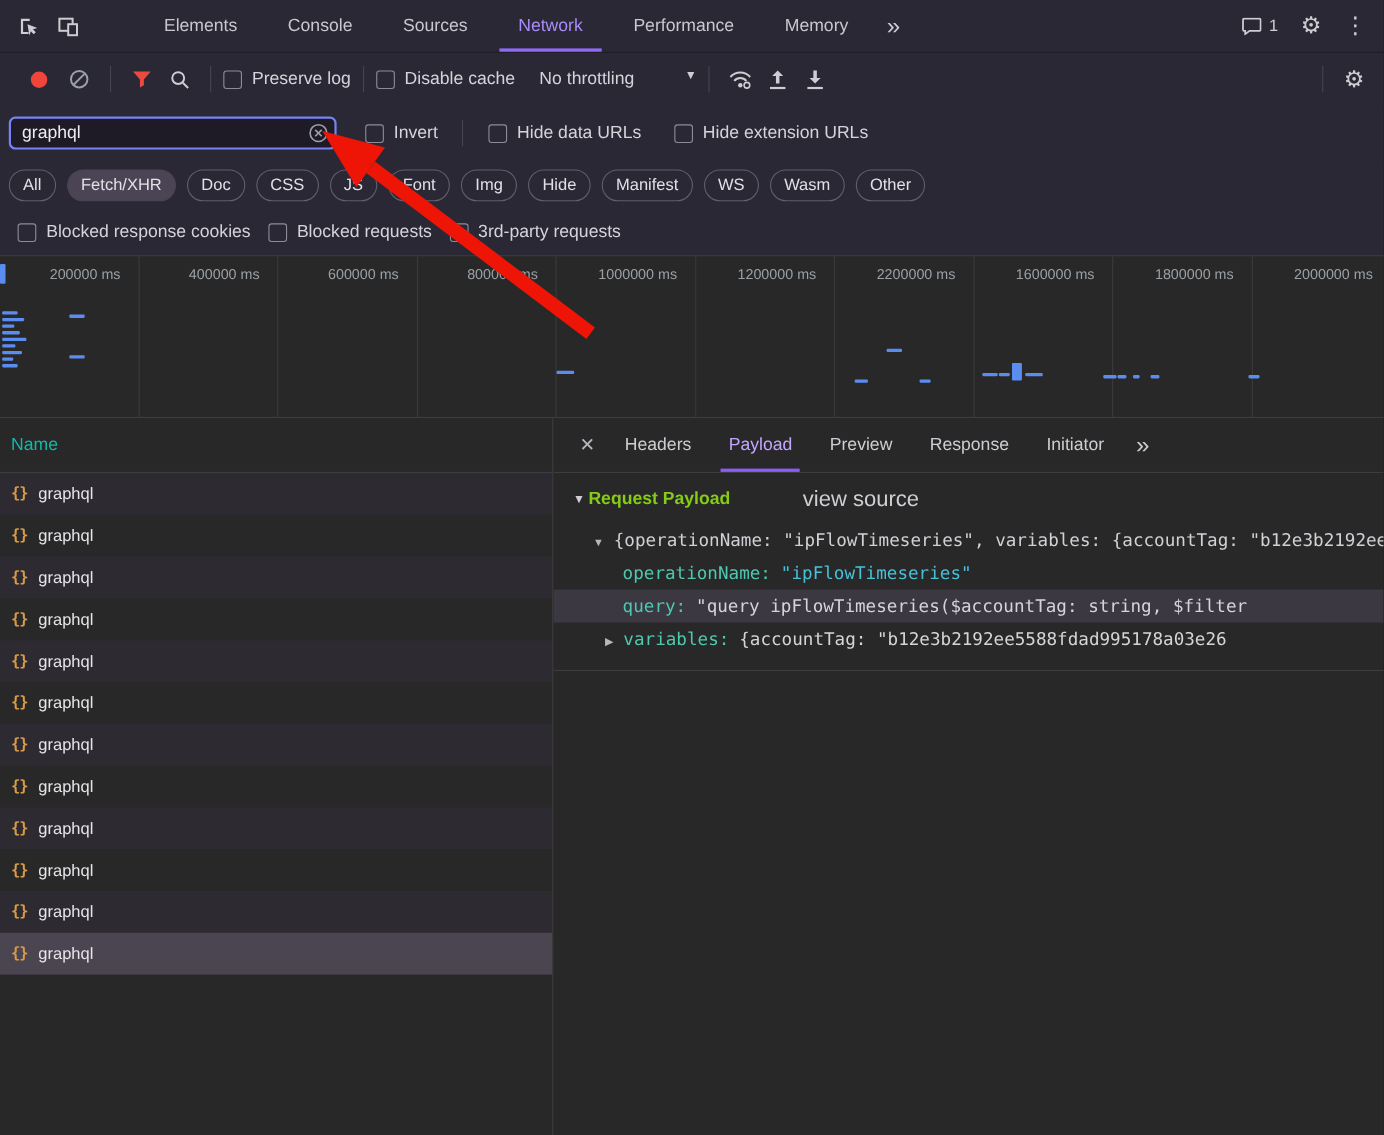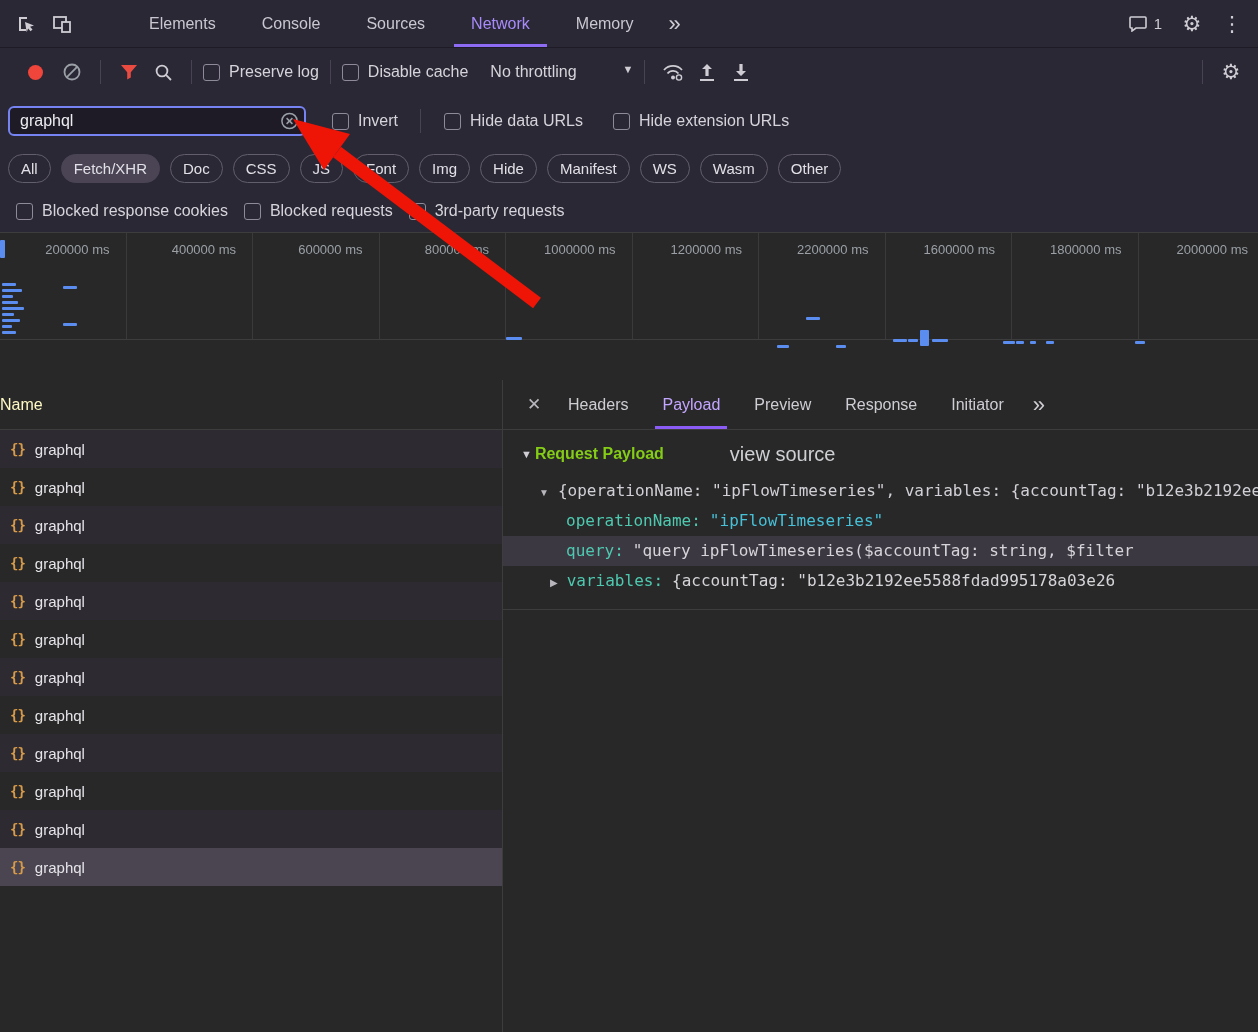--- a/index.html
+++ b/index.html
@@ -53,32 +53,32 @@
             padding-left:8px;background:var(--topbar_bg);width:100%;box-sizing:border-box}
   .chip{padding:5px 12px;border:1px solid #625e6c;border-radius:15px;font-size:15px;color:#e2e0e6;
         cursor:pointer;background:transparent;white-space:nowrap}
   .chip.selected{background:#4a4455;border-color:#4a4455}
 
   
   .blockedbar{position:absolute;top:190px;height:42px;display:flex;gap:16px;
               padding-left:16px;background:var(--topbar_bg);width:100%;box-sizing:border-box}
 
   
-  .timeline{position:absolute;top:232px;height:108px;width:100%;background:var(--panel_bg);
+  .timeline{position:absolute;top:232px;height:148px;width:100%;background:var(--panel_bg);
             border-top:1px solid #3d3d3d;border-bottom:1px solid #3d3d3d;box-sizing:border-box;
             display:flex;overflow:hidden;cursor:pointer}
   .tcol{width:126.5px;flex:none;border-right:1px solid #3a3a3a;box-sizing:border-box;font-size:13px;
         color:var(--muted_text);text-align:right;padding:9px 16px 0 0;overflow:hidden;white-space:nowrap}
   #marks-layer{position:absolute;left:0;top:232px;width:100%;height:148px;pointer-events:none}
   .wmark{position:absolute;background:var(--waterfall_blue);border-radius:1px}
 
   
   .left-panel{position:absolute;left:0;top:380px;width:502px;bottom:0;background:var(--panel_bg)}
-  .name-header{height:50px;display:flex;align-items:center;font-size:16px;
-               color:#fef9c3;border-bottom:1px solid #3d3d3d;box-sizing:border-box}
+  .name-header{height:50px;display:flex;align-items:center;padding-left:10px;font-size:16px;
+               color:#14b8a6;border-bottom:1px solid #3d3d3d;box-sizing:border-box}
   .req-row{height:38px;display:flex;align-items:center;gap:10px;padding-left:10px;font-size:15px;
            color:#e6e4e9;cursor:pointer}
   .req-row.alt{background:var(--row_alt_bg)}
   .req-row.selected{background:var(--row_selected_bg)}
   .braces{color:var(--request_icon_orange);font-family:"DejaVu Sans Mono",monospace;font-size:14px;
           font-weight:bold;letter-spacing:-1px;flex:none}
 
   
   .right-panel{position:absolute;left:502px;top:380px;right:0;bottom:0;border-left:1px solid #3d3d3d;
                background:var(--panel_bg);box-sizing:border-box;overflow:hidden}
@@ -133,20 +133,23 @@
           <span>Elements</span>
         </div>
       <div class="tab">
           <span>Console</span>
         </div>
       <div class="tab">
           <span>Sources</span>
         </div>
       <div class="tab selected">
           <span>Network</span>
+        </div>
+      <div class="tab">
+          <span>Performance</span>
         </div>
       <div class="tab">
           <span>Memory</span>
         </div>
       <div class="more-glyph">»</div>
     </div>
     <div class="topbar-right">
       <div class="msg-btn">
         <svg width="18" height="16" viewBox="0 0 18 16">
           <path d="M2 1h14a1 1 0 0 1 1 1v9a1 1 0 0 1-1 1H7l-4 3v-3H2a1 1 0 0 1-1-1V2a1 1 0 0 1 1-1z" fill="none" stroke="#cfcdd3" stroke-width="1.6"></path>

